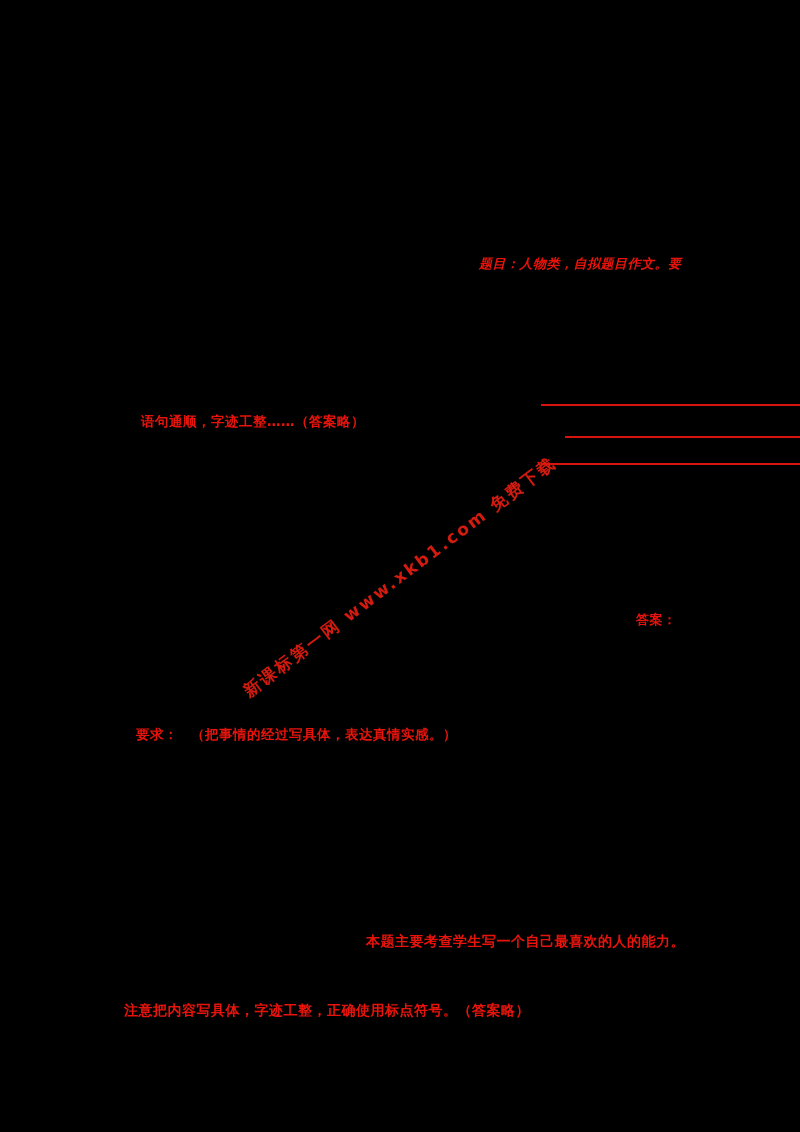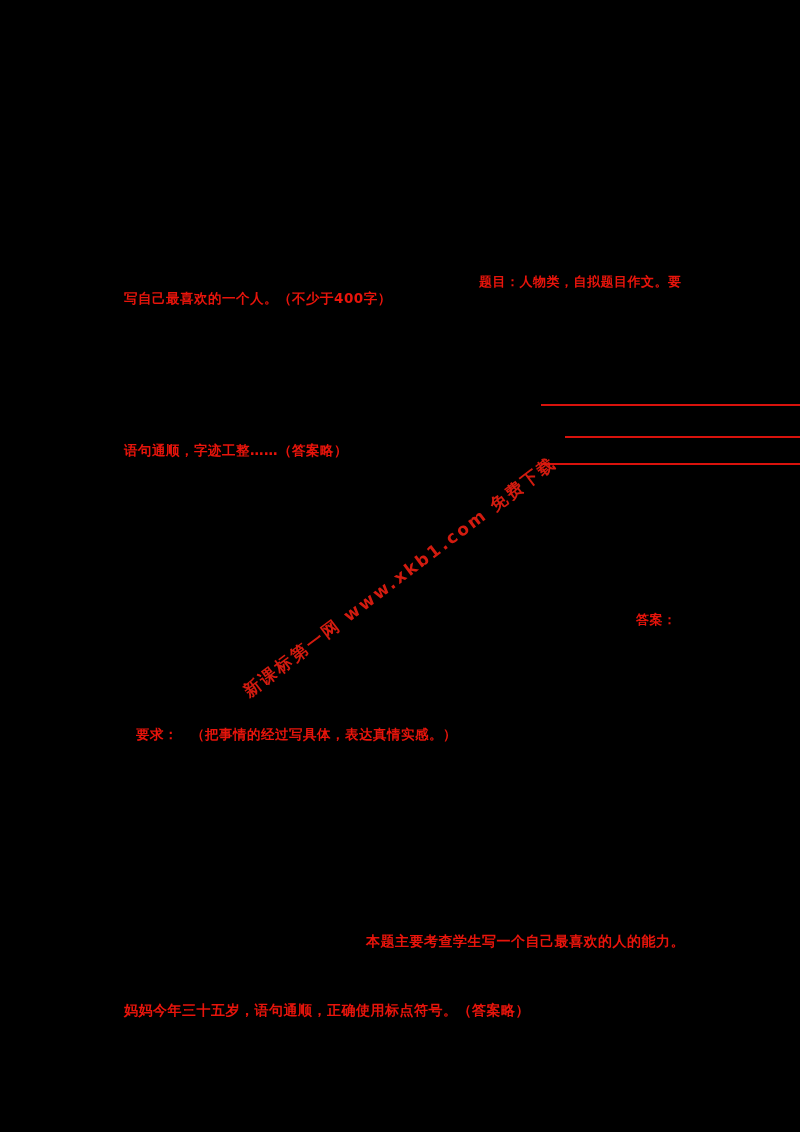--- a/index.html
+++ b/index.html
@@ -37,38 +37,37 @@
     letter-spacing:2.5px;
     white-space:nowrap;
     opacity:0.95;
   }
 </style>
 </head>
 <body>
 
 <div class="page">
 
-  <div class="t fs13" style="left:479px;top:274px;">题目：人物类，自拟题目作文。要</div>
-
-  <div class="t fs135" style="left:124px;top:290px;">写自己最喜欢的一个人。（不少于400字）</div>
+  <div class="t fs13" style="left:479px;top:256px;font-style:italic;">题目：人物类，自拟题目作文。要</div>
 
 
-  <div class="t fs135" style="left:124px;top:413px;margin-top:29px;">语句通顺，字迹工整……（答案略）</div>
+
+  <div class="t fs135" style="left:141px;top:413px;">语句通顺，字迹工整……（答案略）</div>
 
   <div class="rule" style="left:541px;top:404px;width:259px;"></div>
   <div class="rule" style="left:565px;top:436px;width:235px;"></div>
   <div class="rule" style="left:541px;top:463px;width:259px;"></div>
 
   <div class="watermark">新课标第一网 www.xkb1.com 免费下载</div>
 
   <div class="t fs13" style="left:636px;top:564px;margin-top:48px;">答案：</div>
 
 
 
   <div class="t fs135" style="left:124px;top:726px;margin-left:12px;">要求：</div>
   <div class="t fs14" style="left:366px;top:933px;">本题主要考查学生写一个自己最喜欢的人的能力。</div>
 
   <div class="t fs135" style="left:191px;top:726px;">（把事情的经过写具体，表达真情实感。）</div>
 
 
-  <div class="t fs14" style="left:124px;top:1002px;">妈妈今年三十五岁，语句通顺，正确使用标点符号。（答案略）</div>
+  <div class="t fs14" style="left:124px;top:1002px;">注意把内容写具体，字迹工整，正确使用标点符号。（答案略）</div>
 
 </div>
 
 </body></html>

